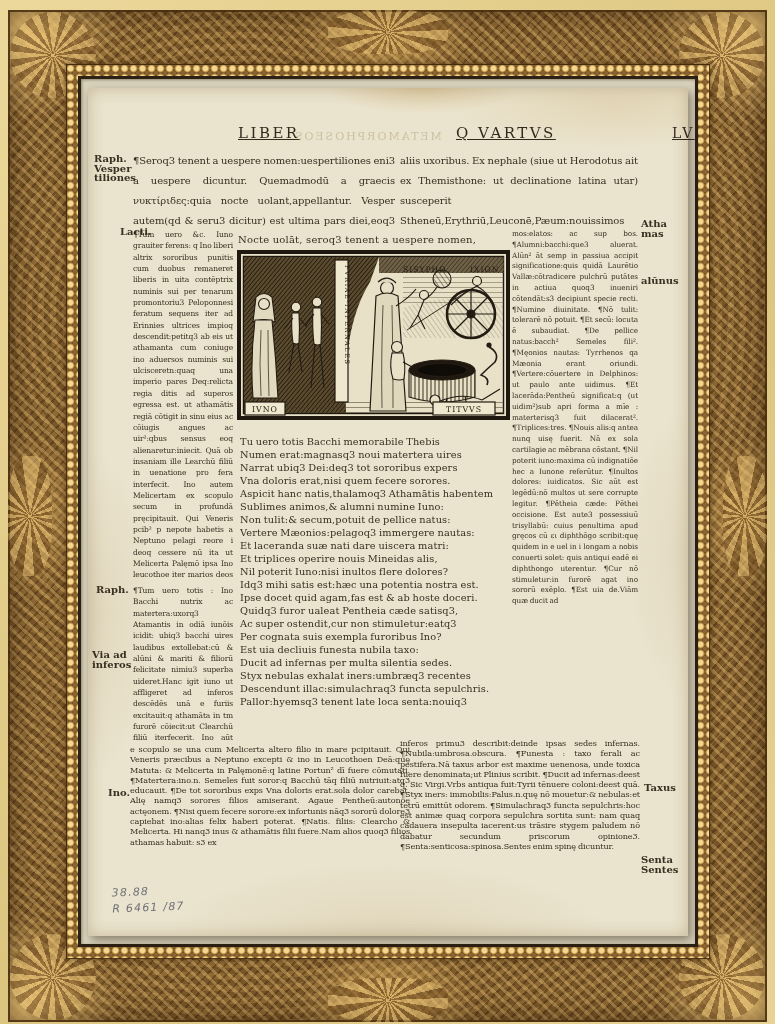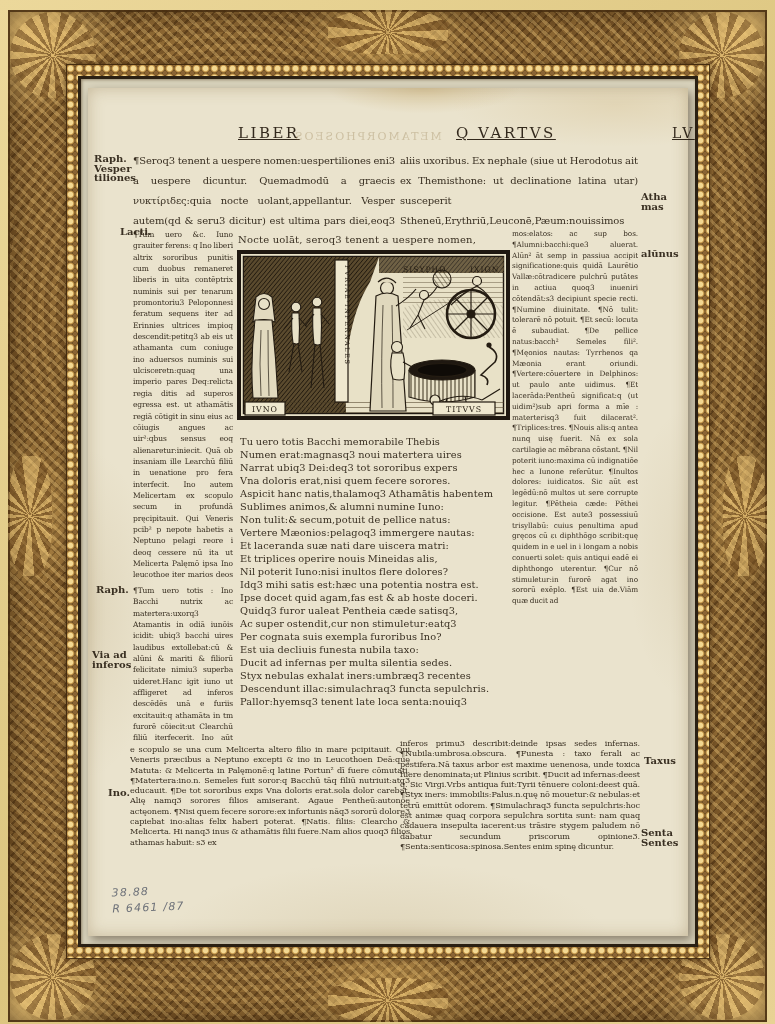--- a/index.html
+++ b/index.html
@@ -62,21 +62,21 @@
   .ghost{font-size:11px;letter-spacing:2px;color:rgba(130,100,50,.28);
          transform:scaleX(-1);}
 
   .t-top{font-size:10px;line-height:20px;}
   .t-mid{font-size:7.5px;line-height:11.35px;}
   .t-midr{font-size:7.3px;line-height:10.8px;}
   .t-bot{font-size:8.1px;line-height:10.3px;}
 
   .mnote{position:absolute;font-size:10px;line-height:9.5px;white-space:pre-line;
          color:rgba(43,33,20,.93);font-weight:bold;}
-  .mnote.right{text-align:left;}
+  .mnote.right{text-align:left;margin-top:27px;}
 
   .caption{font-size:10px;letter-spacing:.2px;}
   .poem{font-size:9.8px;line-height:13.0px;white-space:pre-line;text-align:left;
         letter-spacing:.1px;}
 
   .accession{font-family:"DejaVu Sans","Liberation Sans",sans-serif;font-style:italic;
      font-size:11px;line-height:16px;color:rgba(86,92,104,.85);letter-spacing:1.2px;
      transform:rotate(-2.5deg);white-space:pre-line;}
 
   svg text{font-family:"DejaVu Serif","Liberation Serif",serif;fill:#241c12;}

